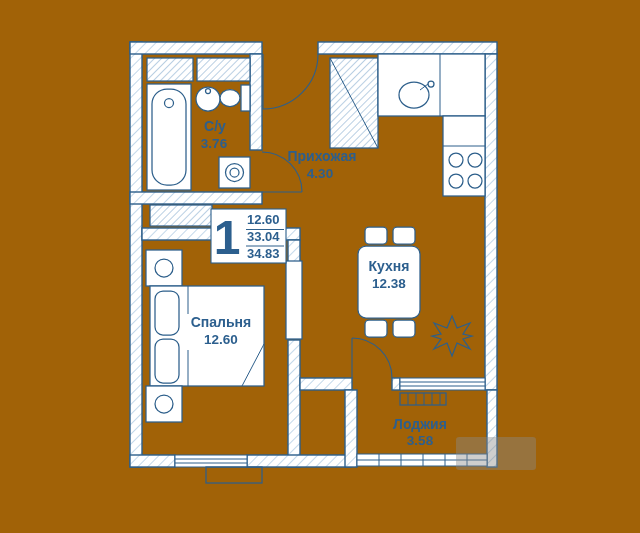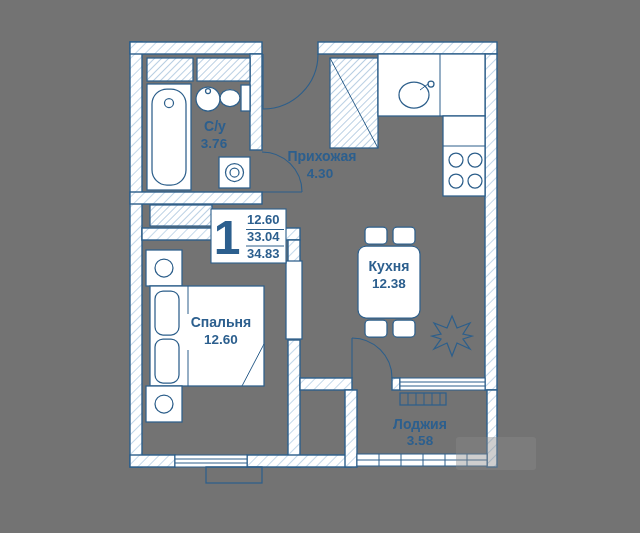--- a/index.html
+++ b/index.html
@@ -1,16 +1,16 @@
 <!DOCTYPE html>
 <html><head>
 <meta charset="utf-8">
 <style>
   html,body{margin:0;padding:0;background:#ffffff;}
-  .canvas{position:relative;width:640px;height:533px;background:#737373;overflow:hidden;
+  .canvas{position:relative;width:640px;height:533px;background:#a16207;overflow:hidden;
           font-family:"Liberation Sans",sans-serif;}
   svg{display:block;}
   .wall{fill:url(#wallHatch);stroke:#2d5f8b;stroke-width:1.4;}
   .furn{fill:#ffffff;stroke:#2d5f8b;stroke-width:1.25;}
   .furnN{fill:none;stroke:#2d5f8b;stroke-width:1.25;}
   .thin{fill:none;stroke:#2d5f8b;stroke-width:1;}
   .hatchF{fill:url(#furnHatch);stroke:#2d5f8b;stroke-width:1.25;}
   .door{fill:none;stroke:#2d5f8b;stroke-width:1.1;}
   .lbl{font:600 14px "Liberation Sans",sans-serif;fill:#2c5f8e;text-anchor:middle;}
   .area{font:600 13.5px "Liberation Sans",sans-serif;fill:#2c5f8e;text-anchor:middle;}

